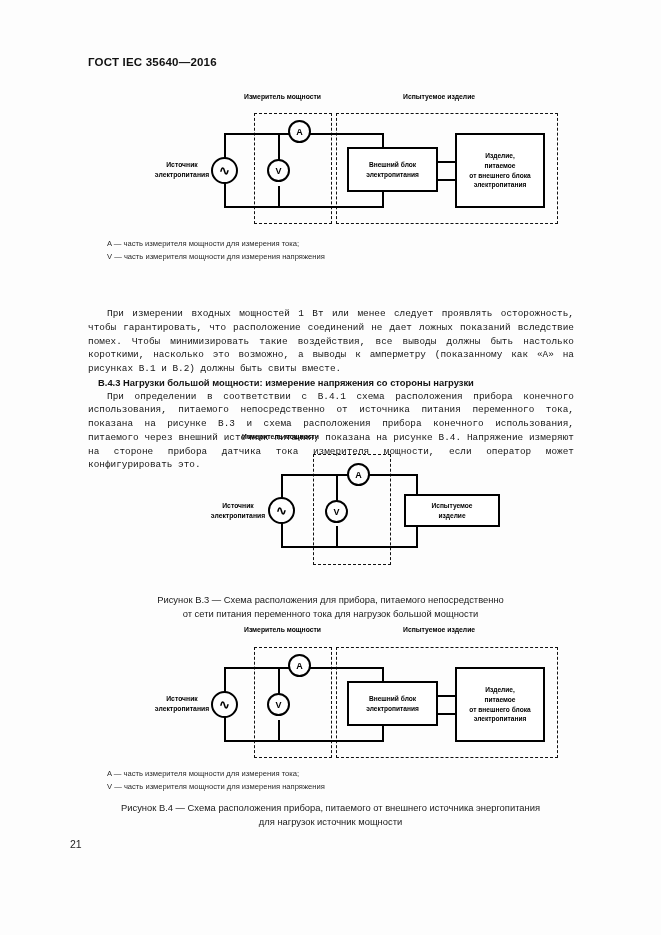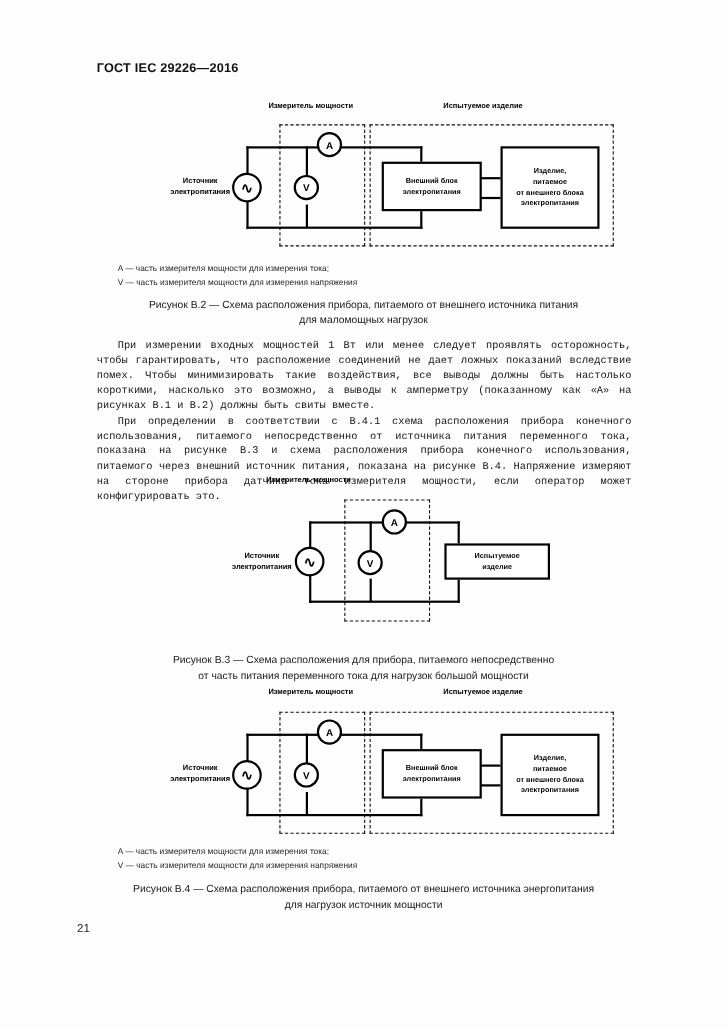--- a/index.html
+++ b/index.html
@@ -136,21 +136,21 @@
     font-size: 9.4px;
     font-weight: bold;
     text-indent: 10px;
   }
 </style>
 </head>
 <body>
 
 <div class="page">
 
-  <div class="header-title">ГОСТ IEC 29226—2016</div>
+  <div class="header-title">ГОСТ IEC 35640—2016</div>
 
   <div class="figure" style="left:0;top:0;width:661px;height:300px;">
 
     <div class="dgm" style="position:absolute;left:0;top:0;width:661px;height:240px;">
 
       <div class="zone-label" style="left:244px;top:93px;">Измеритель мощности</div>
       <div class="zone-label" style="left:403px;top:93px;">Испытуемое изделие</div>
 
       <div class="dashbox" style="left:254px;top:113px;width:78px;height:111px;"></div>
       <div class="dashbox" style="left:336px;top:113px;width:222px;height:111px;"></div>
@@ -198,28 +198,25 @@
           <span>электропитания</span>
         </div>
       </div>
     </div>
 
     <div class="legend" style="left:107px;top:238px;">
       <div>A — часть измерителя мощности для измерения тока;</div>
       <div>V — часть измерителя мощности для измерения напряжения</div>
     </div>
 
-    <div class="caption" style="left:0;top:270px;">
-      <div>Рисунок В.2 — Схема расположения прибора, питаемого от внешнего источника питания</div>
-      <div>для маломощных нагрузок</div>
-    </div>
   </div>
 
   <div class="body-block" style="top:307px;">
     <p class="indent">При измерении входных мощностей 1 Вт или менее следует проявлять осторожность, чтобы гарантировать, что расположение соединений не дает ложных показаний вследствие помех. Чтобы минимизировать такие воздействия, все выводы должны быть настолько короткими, насколько это возможно, а выводы к амперметру (показанному как «А» на рисунках В.1 и В.2) должны быть свиты вместе.</p>
+    <h4>В.4.3 Нагрузки большой мощности: измерение напряжения со стороны нагрузки</h4>
     <p class="indent">При определении в соответствии с В.4.1 схема расположения прибора конечного использования, питаемого непосредственно от источника питания переменного тока, показана на рисунке В.3 и схема расположения прибора конечного использования, питаемого через внешний источник питания, показана на рисунке В.4. Напряжение измеряют на стороне прибора датчика тока измерителя мощности, если оператор может конфигурировать это.</p>
   </div>
 
   <div class="figure" style="left:0;top:425px;width:661px;height:190px;">
 
     <div class="dgm" style="position:absolute;left:0;top:0;width:661px;height:145px;">
 
       <div class="zone-label" style="left:242px;top:8px;">Измеритель мощности</div>
 
       <div class="dashbox" style="left:313px;top:29px;width:78px;height:111px;"></div>
@@ -244,21 +241,21 @@
       <div class="solidbox" style="left:404px;top:69px;width:96px;height:33px;">
         <div class="btxt">
           <span>Испытуемое</span><br>
           <span>изделие</span>
         </div>
       </div>
     </div>
 
     <div class="caption" style="left:0;top:168px;">
       <div>Рисунок В.3 — Схема расположения для прибора, питаемого непосредственно</div>
-      <div>от часть питания переменного тока для нагрузок большой мощности</div>
+      <div>от сети питания переменного тока для нагрузок большой мощности</div>
     </div>
   </div>
 
   <div class="figure" style="left:0;top:620px;width:661px;height:220px;">
 
     <div class="dgm" style="position:absolute;left:0;top:0;width:661px;height:148px;">
 
       <div class="zone-label" style="left:244px;top:6px;">Измеритель мощности</div>
       <div class="zone-label" style="left:403px;top:6px;">Испытуемое изделие</div>
 

